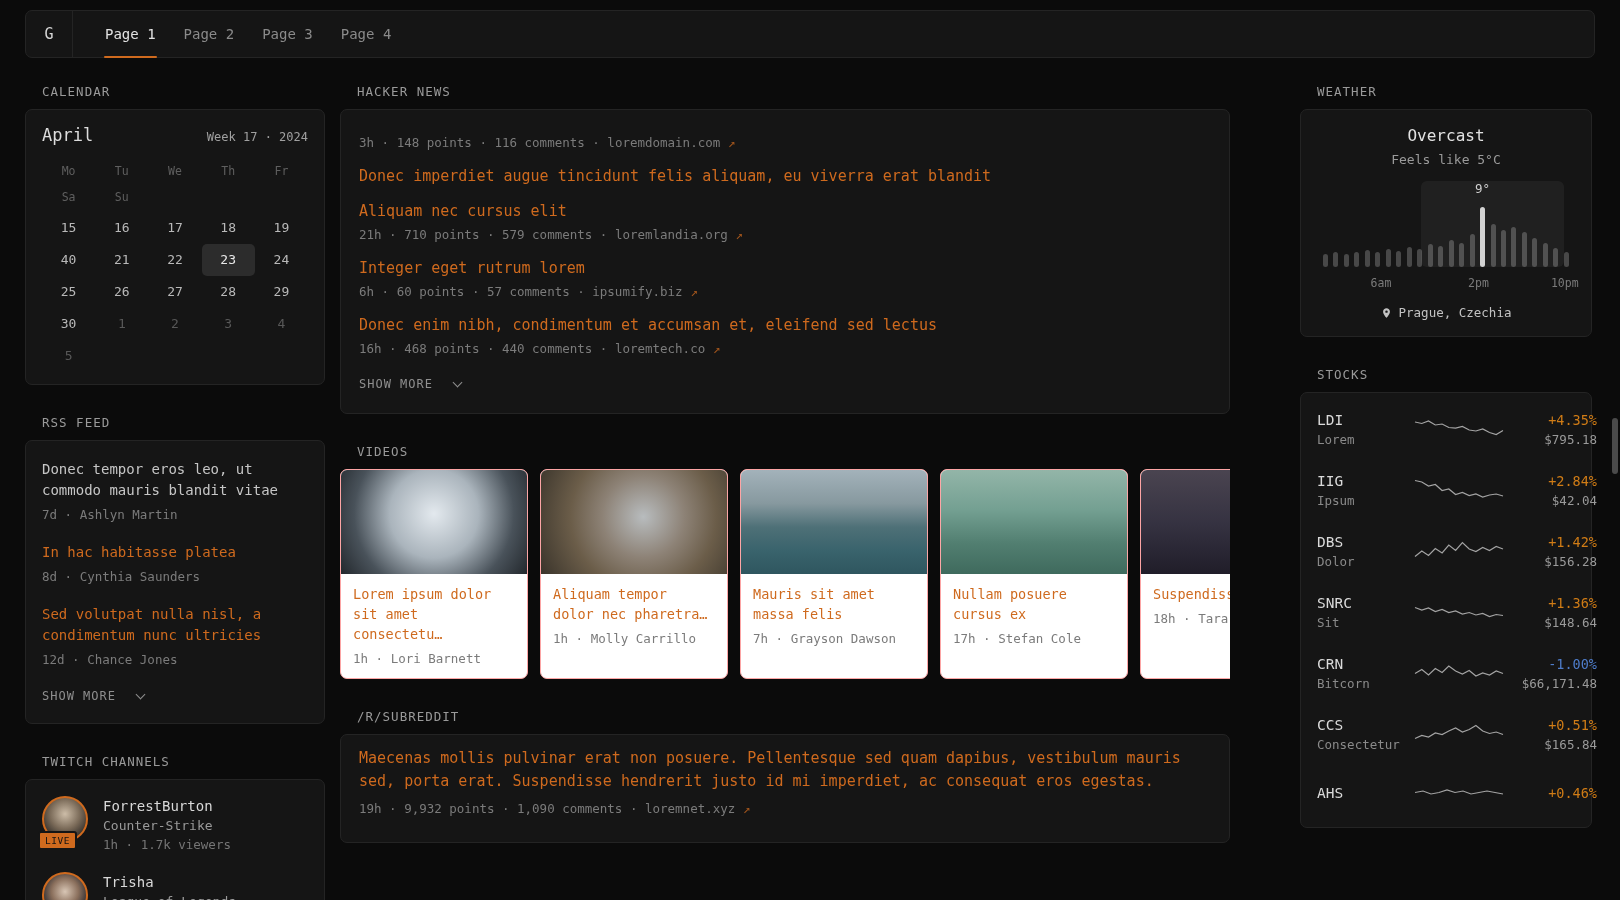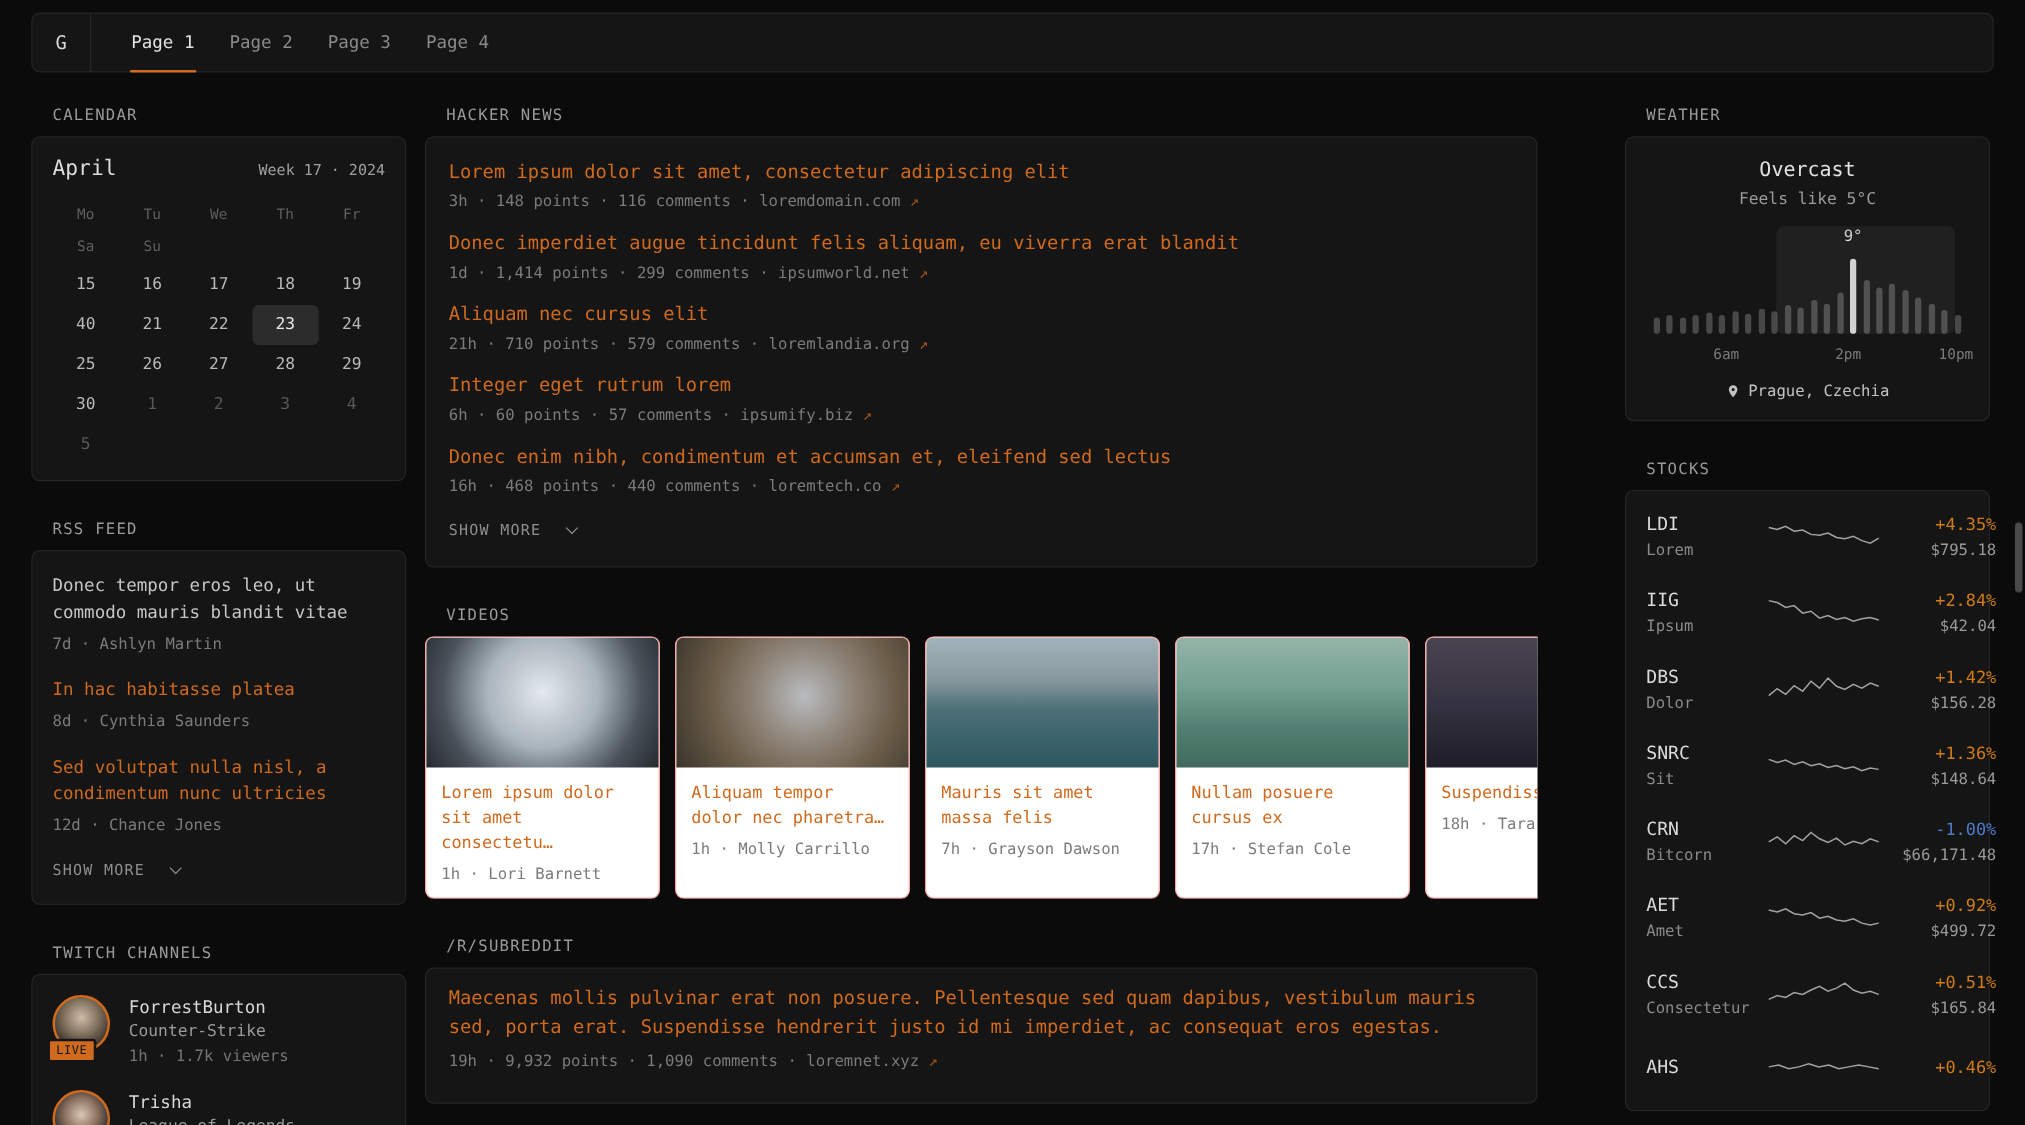--- a/index.html
+++ b/index.html
@@ -227,25 +227,23 @@
           </div>
       </section>
 
     </div>
 
     <div class="col-mid">
 
       <section class="widget">
         <div class="sec-title">HACKER NEWS</div>
         <div class="card hn" id="hnList"><div class="hn-item">
-              <div class="hn-title">Lorem ipsum dolor sit amet, consectetur adipiscing elit</div>
               <div class="meta"><span>3h · 148 points · 116 comments · </span><span class="domain">loremdomain.com</span> <span class="arrow">↗</span></div>
             </div><div class="hn-item">
               <div class="hn-title">Donec imperdiet augue tincidunt felis aliquam, eu viverra erat blandit</div>
-              <div class="meta"><span>1d · 1,414 points · 299 comments · </span><span class="domain">ipsumworld.net</span> <span class="arrow">↗</span></div>
             </div><div class="hn-item">
               <div class="hn-title">Aliquam nec cursus elit</div>
               <div class="meta"><span>21h · 710 points · 579 comments · </span><span class="domain">loremlandia.org</span> <span class="arrow">↗</span></div>
             </div><div class="hn-item">
               <div class="hn-title">Integer eget rutrum lorem</div>
               <div class="meta"><span>6h · 60 points · 57 comments · </span><span class="domain">ipsumify.biz</span> <span class="arrow">↗</span></div>
             </div><div class="hn-item">
               <div class="hn-title">Donec enim nibh, condimentum et accumsan et, eleifend sed lectus</div>
               <div class="meta"><span>16h · 468 points · 440 comments · </span><span class="domain">loremtech.co</span> <span class="arrow">↗</span></div>
             </div><div class="show-more">
@@ -429,35 +427,20 @@
                   <polyline points="2.0,14.5 8.8,10.5 15.5,16.0 22.3,9.5 29.1,13.5 35.8,7.0 42.6,12.0 49.4,15.0 56.2,11.5 62.9,17.0 69.7,14.0 76.5,16.0 83.2,12.0 90.0,14.5" fill="none" stroke="#a3a3a3" stroke-width="1.2"></polyline>
                 </svg>
               </div>
               <div class="s-right">
                 <div class="s-chg down">-1.00%</div>
                 <div class="s-price">$66,171.48</div>
               </div>
             </div>
             <div class="stock-row">
               <div class="s-left">
-                <div class="s-sym">AET</div>
-                <div class="s-name">Amet</div>
-              </div>
-              <div class="s-spark">
-                <svg width="92" height="30">
-                  <polyline points="2.0,8.0 8.8,9.5 15.5,7.0 22.3,11.0 29.1,12.0 35.8,10.0 42.6,14.5 49.4,13.0 56.2,16.0 62.9,17.0 69.7,15.0 76.5,18.5 83.2,20.0 90.0,18.5" fill="none" stroke="#a3a3a3" stroke-width="1.2"></polyline>
-                </svg>
-              </div>
-              <div class="s-right">
-                <div class="s-chg up">+0.92%</div>
-                <div class="s-price">$499.72</div>
-              </div>
-            </div>
-            <div class="stock-row">
-              <div class="s-left">
                 <div class="s-sym">CCS</div>
                 <div class="s-name">Consectetur</div>
               </div>
               <div class="s-spark">
                 <svg width="92" height="30">
                   <polyline points="2.0,18.5 8.8,15.5 15.5,17.0 22.3,13.0 29.1,14.5 35.8,11.0 42.6,8.0 49.4,12.0 56.2,9.5 62.9,5.5 69.7,11.0 76.5,13.5 83.2,12.0 90.0,14.5" fill="none" stroke="#a3a3a3" stroke-width="1.2"></polyline>
                 </svg>
               </div>
               <div class="s-right">
                 <div class="s-chg up">+0.51%</div>

